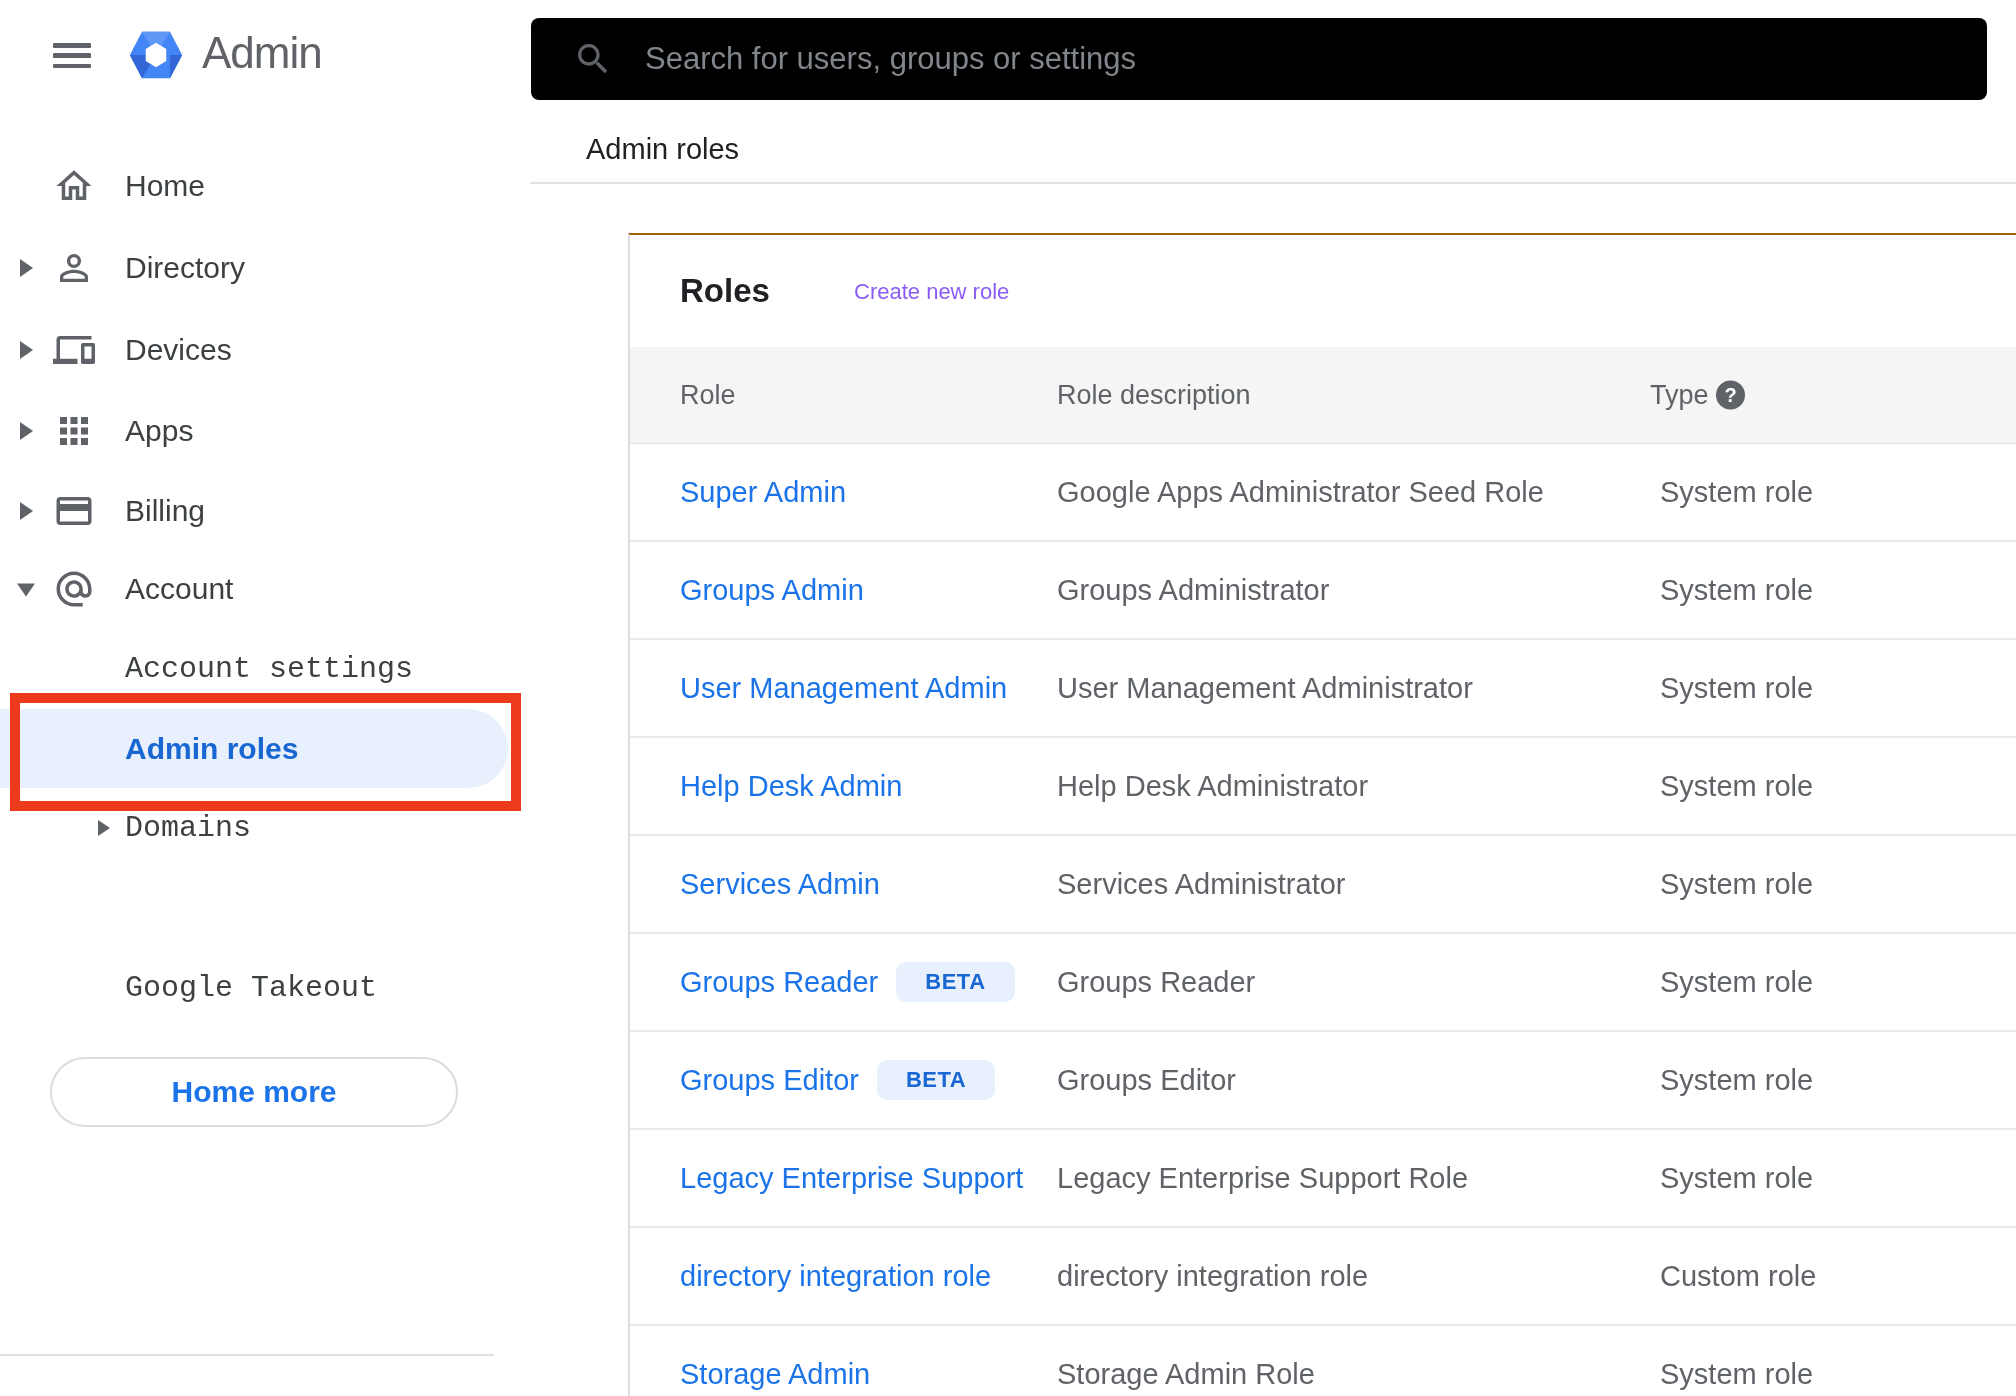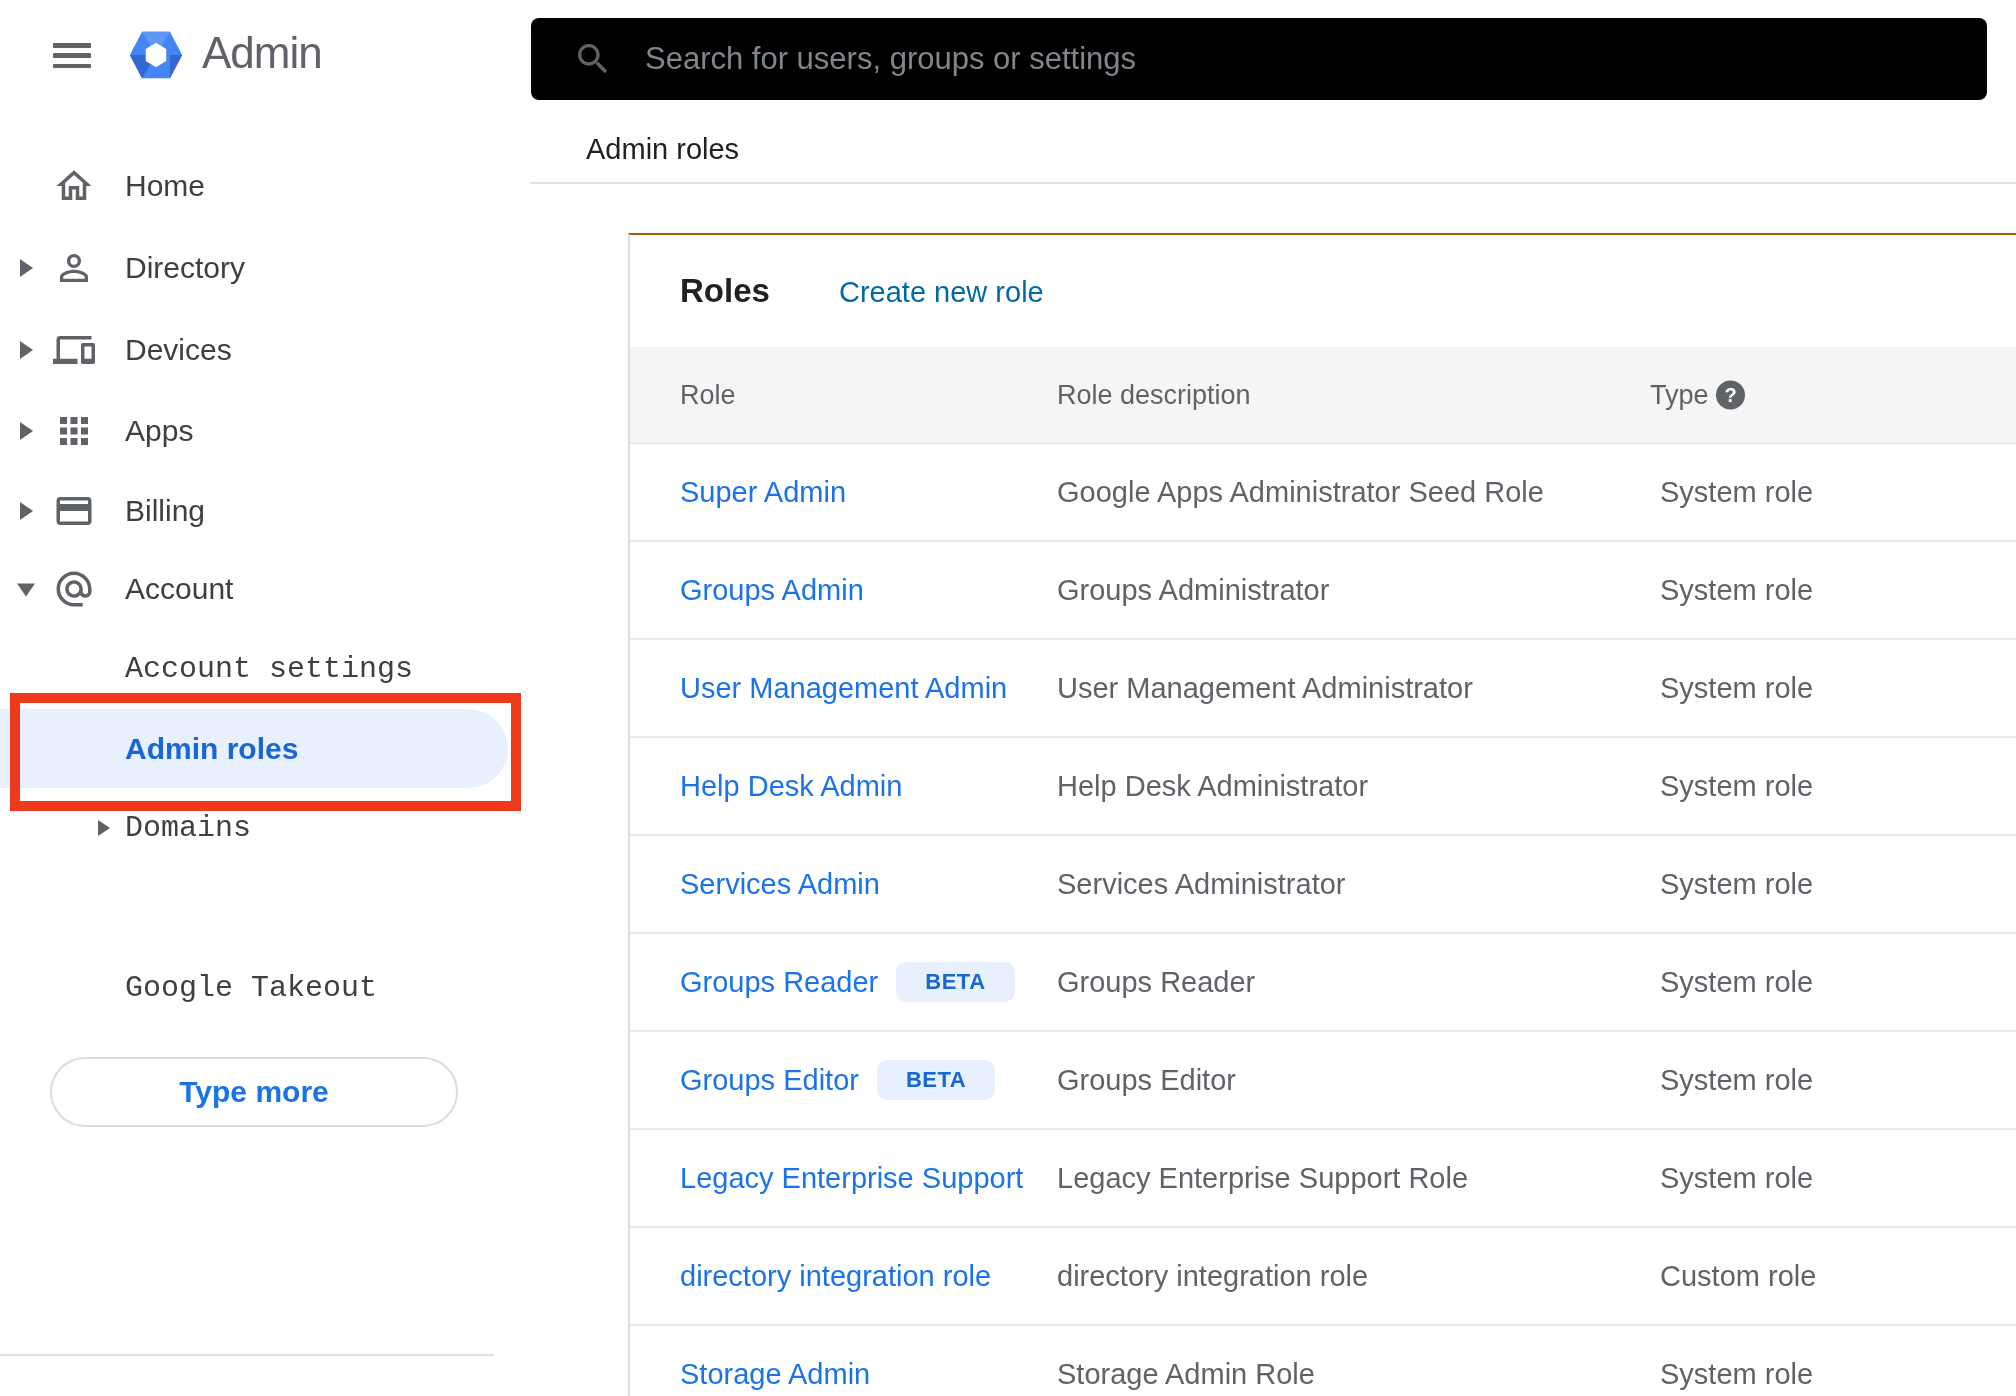--- a/index.html
+++ b/index.html
@@ -29,21 +29,21 @@
   .sel-pill{position:absolute;left:0;top:699px;width:508px;height:79px;background:#e8f0fe;border-radius:0 40px 40px 0;cursor:pointer;}
   .sel-pill .lbl{position:absolute;left:125px;top:50%;transform:translateY(-50%);font-size:30px;font-weight:bold;color:#1967d2;}
   .annotation{position:absolute;left:10px;top:683px;width:511px;height:118px;border:10px solid #ee3a1c;box-sizing:border-box;}
   .show-more{position:absolute;left:50px;top:1047px;width:408px;height:70px;border:2px solid #dadce0;border-radius:37px;box-sizing:border-box;background:#fff;cursor:pointer;}
   .show-more span{position:absolute;left:50%;top:50%;transform:translate(-50%,-50%);font-size:30px;font-weight:bold;color:#1a73e8;white-space:nowrap;}
   .side-divider{position:absolute;left:0;top:1344px;width:494px;height:2px;background:#e0e0e0;}
   .partial-ic{position:absolute;left:56px;top:1389px;width:37px;height:7px;background:#5f6368;border-radius:3px 3px 0 0;}
   
   .card{position:absolute;left:628px;top:223px;width:1398px;height:1173px;background:#fff;border-left:2px solid #dadce0;border-top:2px solid #a16207;box-sizing:border-box;overflow:hidden;}
   .card-title{position:absolute;left:50px;top:56px;transform:translateY(-50%);font-size:33px;font-weight:bold;color:#202124;}
-  .create-link{position:absolute;left:209px;top:57px;transform:translateY(-50%);font-size:29px;color:#0369a1;cursor:pointer;text-decoration:none;}
+  .create-link{position:absolute;left:224px;top:57px;transform:translateY(-50%);font-size:22px;color:#8b5cf6;cursor:pointer;text-decoration:none;}
   .thead{position:absolute;left:0;top:112px;width:1388px;height:97px;background:#f5f5f5;border-bottom:1px solid #e0e0e0;box-sizing:border-box;}
   .thead .h{position:absolute;top:50%;transform:translateY(-50%);font-size:27px;color:#5f6368;white-space:nowrap;}
   .h-role{left:50px;} .h-desc{left:427px;} .h-type{left:1020px;}
   .help-circle{position:absolute;left:1086px;top:50%;transform:translateY(-50%);width:29px;height:29px;border-radius:50%;background:#5f6368;color:#fff;font-size:20px;font-weight:bold;text-align:center;line-height:29px;cursor:pointer;}
   .trow{position:absolute;left:0;width:1388px;height:98px;border-bottom:2px solid #e8eaed;box-sizing:border-box;}
   .trow .rolewrap{position:absolute;left:50px;top:50%;transform:translateY(-50%);display:flex;align-items:center;gap:18px;}
   .trow a{font-size:29px;color:#1a73e8;text-decoration:none;white-space:nowrap;cursor:pointer;}
   .beta{display:inline-block;background:#e8f0fe;color:#1967d2;font-size:22px;font-weight:bold;letter-spacing:0.5px;padding:7px 29px;border-radius:10px;}
   .trow .desc{position:absolute;left:427px;top:50%;transform:translateY(-50%);font-size:29px;color:#5f6368;white-space:nowrap;}
   .trow .type{position:absolute;left:1030px;top:50%;transform:translateY(-50%);font-size:29px;color:#5f6368;white-space:nowrap;}
@@ -127,21 +127,21 @@
   <div class="annotation"></div>
   <div class="sub-item" style="top:790px">
     <span class="tri-r"></span>
     <span class="lbl">Domains</span>
   </div>
   <div class="sub-item" style="top:950px">
     <span class="lbl">Google Takeout</span>
   </div>
 
   <div class="show-more">
-    <span>Type more</span>
+    <span>Home more</span>
   </div>
   <div class="side-divider"></div>
   <div class="partial-ic"></div>
 
   <div class="card">
     <span class="card-title">Roles</span>
     <a class="create-link">Create new role</a>
 
     <div class="thead">
       <span class="h h-role">Role</span>

